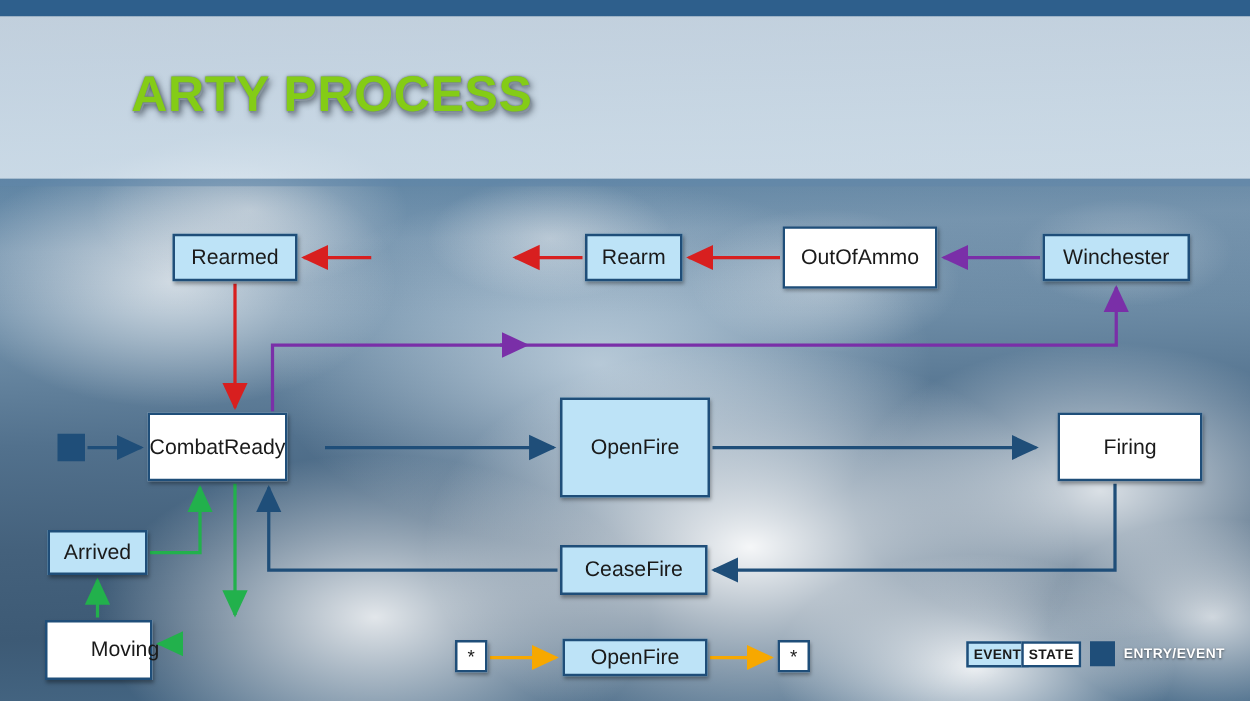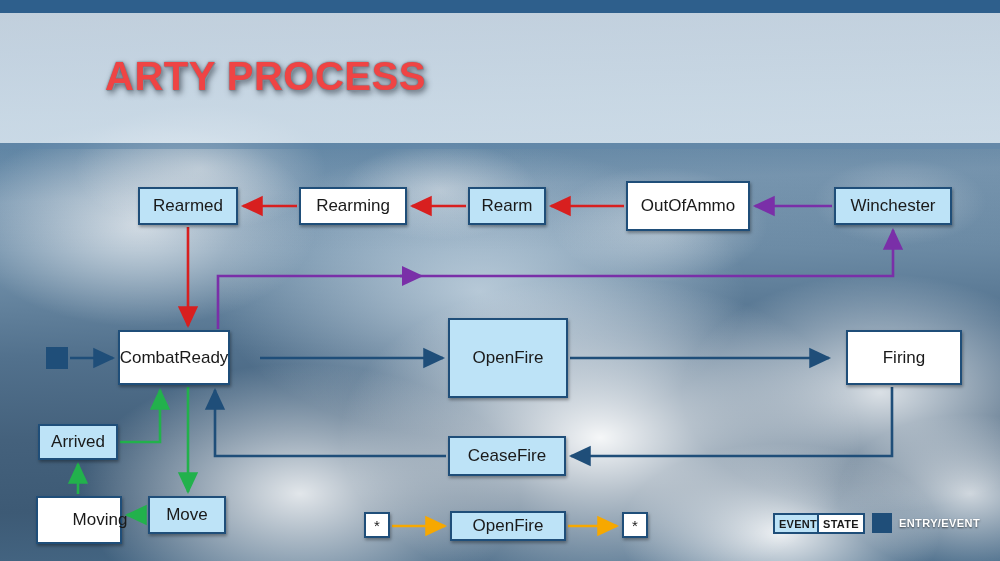--- a/index.html
+++ b/index.html
@@ -25,21 +25,21 @@
       radial-gradient(ellipse 120px 60px at 90% 36%, rgba(255,255,255,.3) 0%, rgba(255,255,255,0) 72%);
     pointer-events:none;}
   .vign{position:absolute;inset:0;background:linear-gradient(180deg,rgba(10,28,48,.30) 0%,rgba(10,28,48,.10) 22%,rgba(10,28,48,0) 45%);pointer-events:none;}
 
   
   .topstrip{position:absolute;left:0;top:0;width:1000px;height:13px;background:#2e5f8c;}
   .hdrband{position:absolute;left:0;top:13px;width:1000px;height:130px;
            background:linear-gradient(180deg,rgba(232,240,247,.80) 0%,rgba(228,238,246,.80) 100%);}
   .hdrline{position:absolute;left:0;top:143px;width:1000px;height:6px;background:rgba(96,134,170,.55);}
   .title{position:absolute;left:105px;top:54px;font-size:40px;font-weight:bold;
-         letter-spacing:.5px;color:#ef4444;
+         letter-spacing:.5px;color:#84cc16;
          text-shadow:0 0 2px #5d6b77, 1px 1px 0 #8d99a4, 2px 3px 6px rgba(40,50,60,.75);}
 
   
   .node{position:absolute;box-sizing:border-box;border:2px solid #1f4e79;
         display:flex;align-items:center;justify-content:center;
         font-size:17px;color:#1a1a1a;box-shadow:1px 2px 3px rgba(0,0,0,.35);}
   .state{background:#ffffff;}
   .event{background:#bde3f7;}
   .star{font-size:15px;}
   .entrysq{position:absolute;background:#1f4e79;}
@@ -121,23 +121,20 @@
       <path d="M392,526 L445,526" stroke="#f7a800" marker-end="url(#ar-orange)"></path>
       <path d="M568,526 L617,526" stroke="#f7a800" marker-end="url(#ar-orange)"></path>
     </g>
   </svg>
 
   <div class="entrysq" style="left:46px;top:347px;width:22px;height:22px;"></div>
 
   <div class="node event" style="left:138px;top:187px;width:100px;height:38px;">
       <span>Rearmed</span>
     </div>
-  <div class="node state" style="left:299px;top:187px;width:108px;height:38px;">
-      <span>Rearming</span>
-    </div>
   <div class="node event" style="left:468px;top:187px;width:78px;height:38px;">
       <span>Rearm</span>
     </div>
   <div class="node state" style="left:626px;top:181px;width:124px;height:50px;">
       <span>OutOfAmmo</span>
     </div>
   <div class="node event" style="left:834px;top:187px;width:118px;height:38px;">
       <span>Winchester</span>
     </div>
 
@@ -154,23 +151,20 @@
   <div class="node event" style="left:38px;top:424px;width:80px;height:36px;">
       <span>Arrived</span>
     </div>
   <div class="node event" style="left:448px;top:436px;width:118px;height:40px;">
       <span>CeaseFire</span>
     </div>
 
   <div class="node state" style="left:36px;top:496px;width:86px;height:48px;padding-left:42px;">
       <span>Moving</span>
     </div>
-  <div class="node event" style="left:148px;top:496px;width:78px;height:38px;">
-      <span>Move</span>
-    </div>
 
   <div class="node state star" style="left:364px;top:512px;width:26px;height:26px;">
       <span>*</span>
     </div>
   <div class="node event" style="left:450px;top:511px;width:116px;height:30px;">
       <span>OpenFire</span>
     </div>
   <div class="node state star" style="left:622px;top:512px;width:26px;height:26px;">
       <span>*</span>
     </div>

